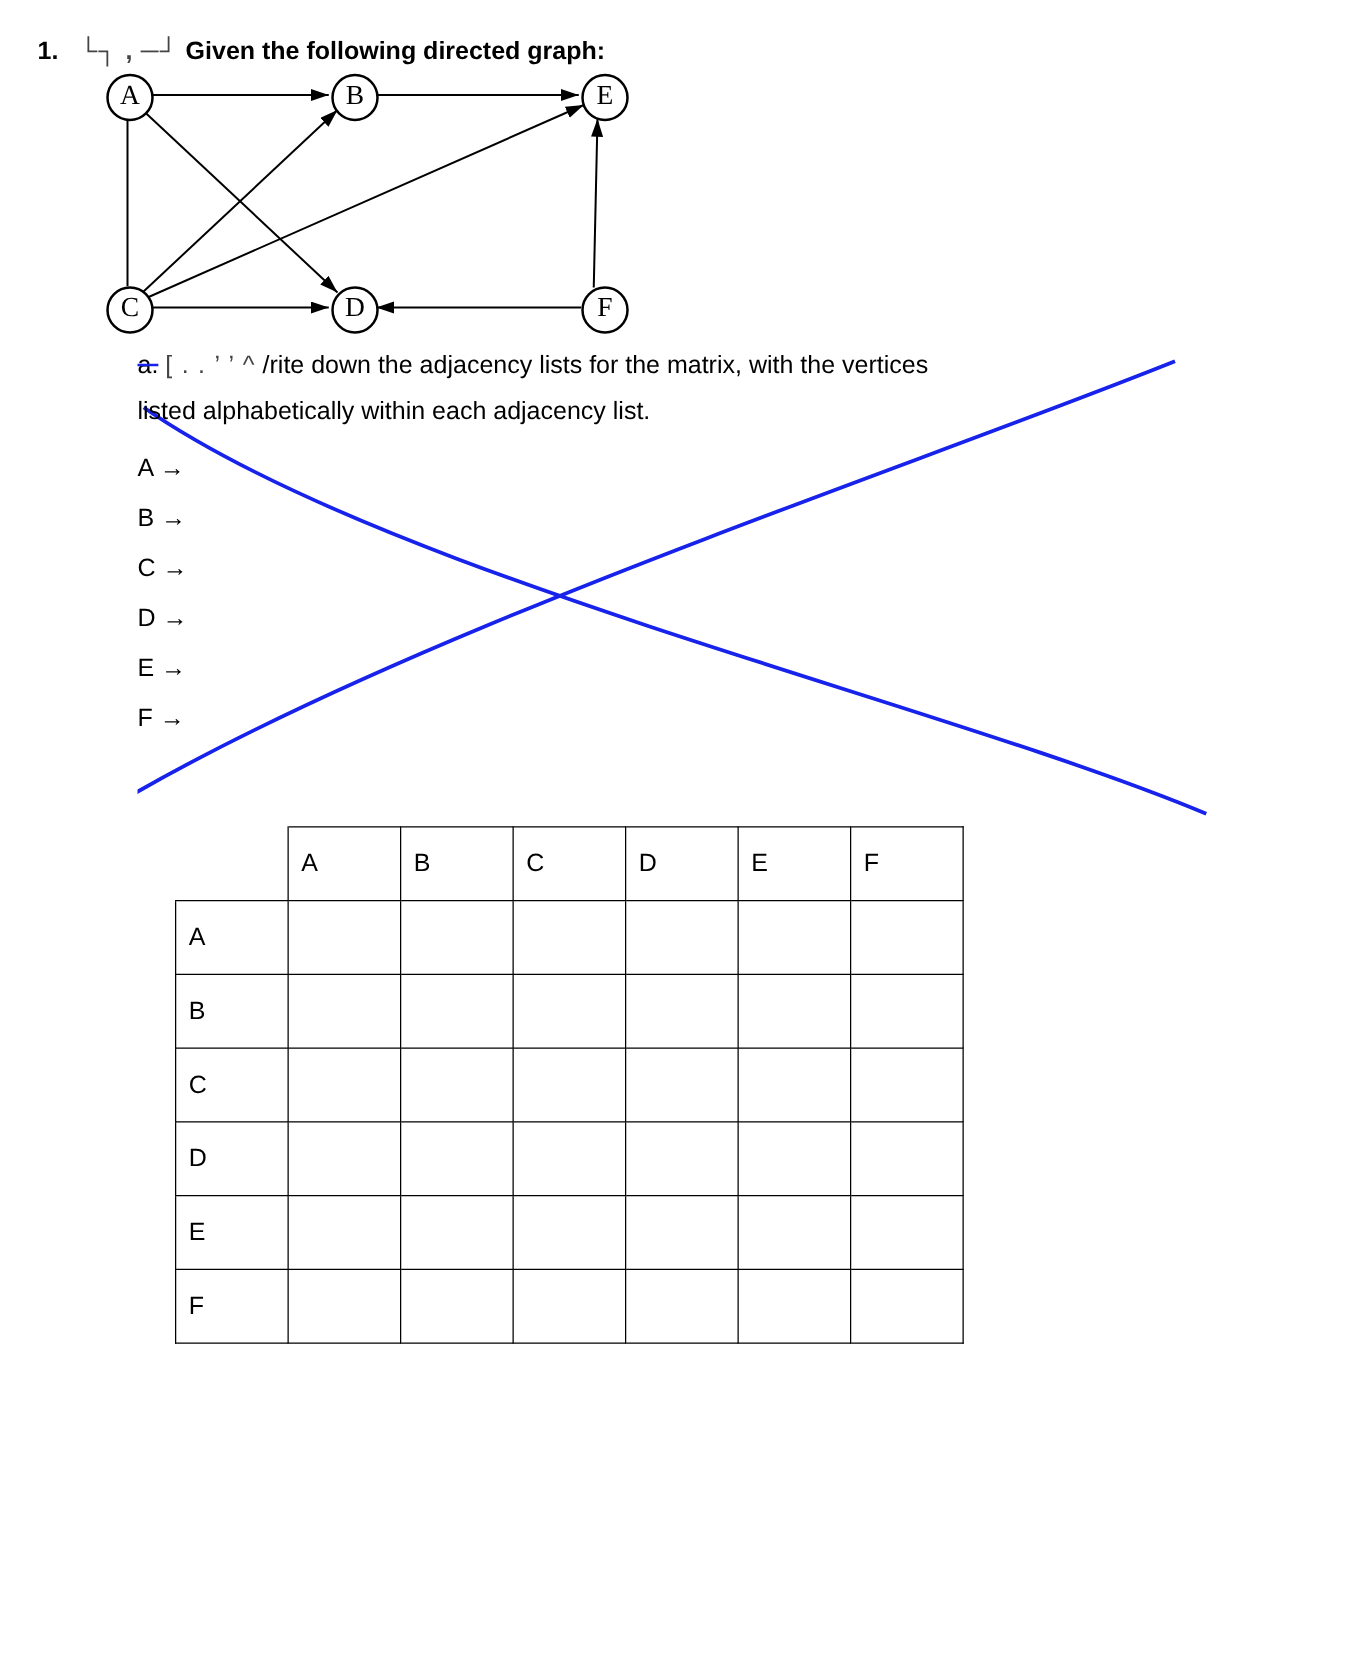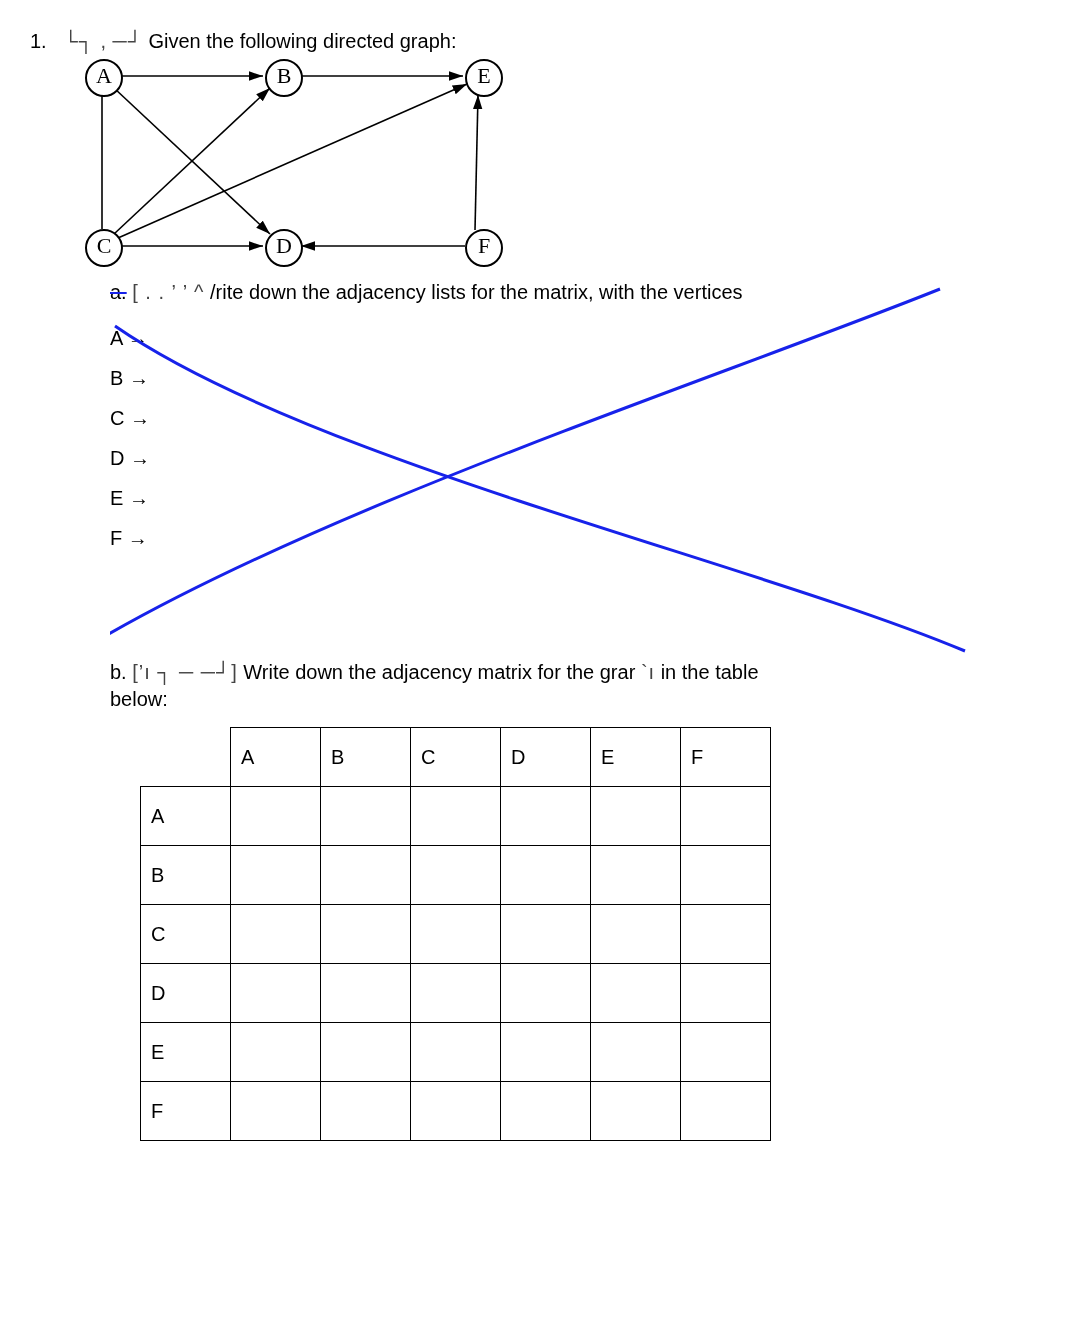--- a/index.html
+++ b/index.html
@@ -6,20 +6,21 @@
     font-family: Arial, Helvetica, sans-serif;
     font-size: 20px;
     color: #000;
     margin: 0;
     padding: 30px 30px 40px 30px;
     background: #fff;
     width: 1020px;
   }
   .q-line {
     margin-bottom: 6px;
+    font-weight: bold;
   }
   .q-num {
     display: inline-block;
     width: 28px;
     vertical-align: top;
   }
   .q-obsc {
     color: #444;
     letter-spacing: 1px;
   }
@@ -138,43 +139,36 @@
 <div class="part-a">
   <svg class="overlay" width="880" height="380">
     <path d="M 5 45 C 200 180, 640 280, 855 370" stroke="#1722ea" stroke-width="3" fill="none"></path>
     <path d="M -30 370 C 200 230, 600 100, 830 8" stroke="#1722ea" stroke-width="3" fill="none"></path>
   </svg>
 
   <div class="label">
     <span class="strike">a.</span>
     <span class="q-obsc">[ . .      ’ ’ ^</span>
     <span>/rite down the adjacency lists for the matrix, with the vertices</span>
+    <div style="margin-top:14px;">
+      <span>listed alphabetically within each adjacency list.</span>
+    </div>
   </div>
 
   <div class="adj-list">
     <div>A →</div>
     <div>B →</div>
     <div>C →</div>
     <div>D →</div>
     <div>E →</div>
     <div>F →</div>
   </div>
 </div>
 
 <div class="part-b">
-  <div>
-    <span>b.</span>
-    <span class="q-obsc">[’ı  ┐ ─  ─┘]</span>
-    <span>Write down the adjacency matrix for the grar</span>
-    <span class="q-obsc">`ı</span>
-    <span>in the table</span>
-    <div style="margin-top:4px;">
-      <span>below:</span>
-    </div>
-  </div>
 
   <table class="adj">
     <tbody>
         <tr>
       <th class="corner"></th>
       <th>A</th>
       <th>B</th>
       <th>C</th>
       <th>D</th>
       <th>E</th>

